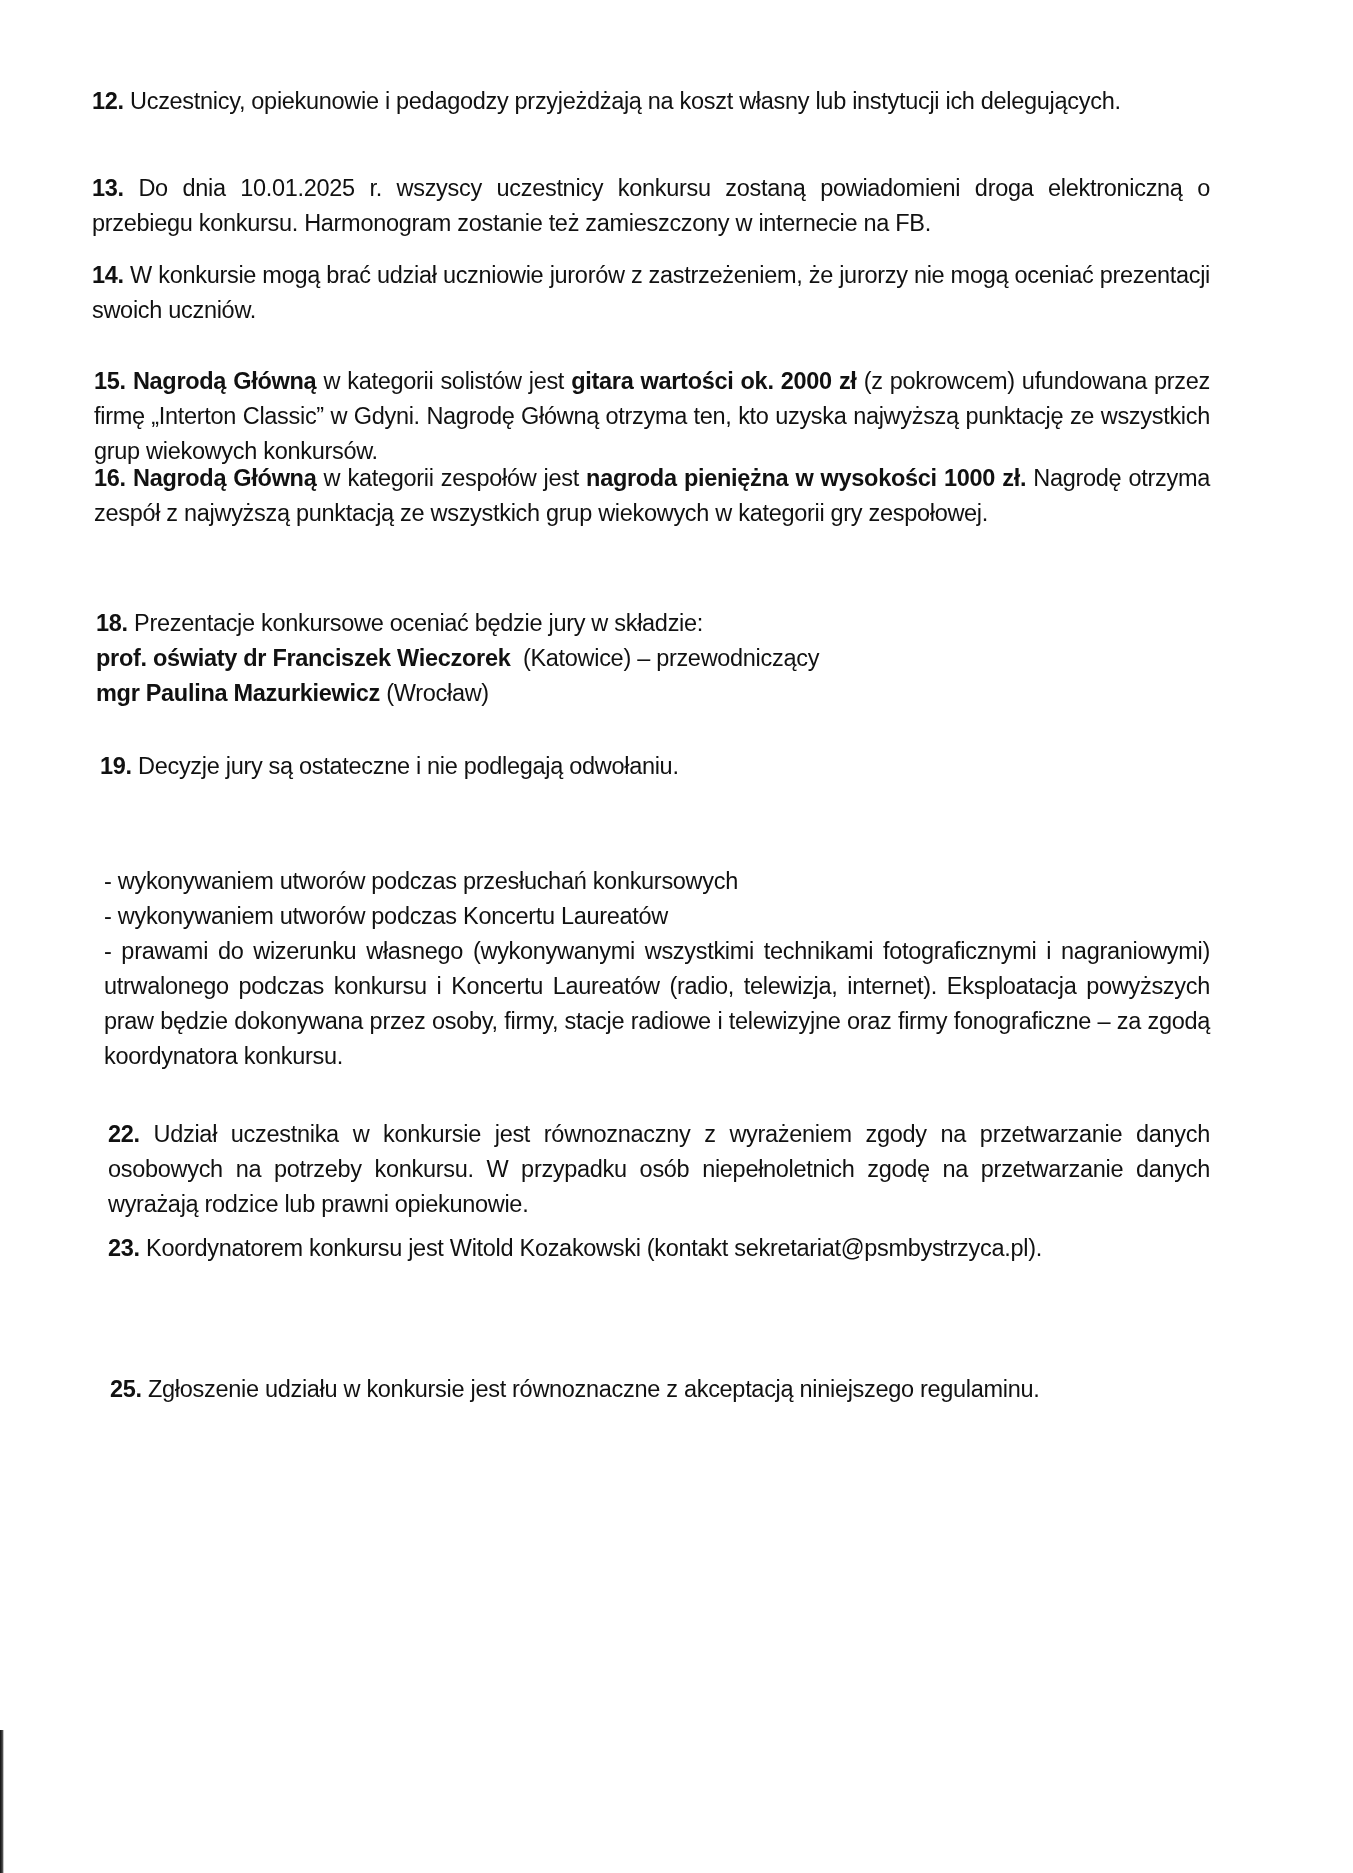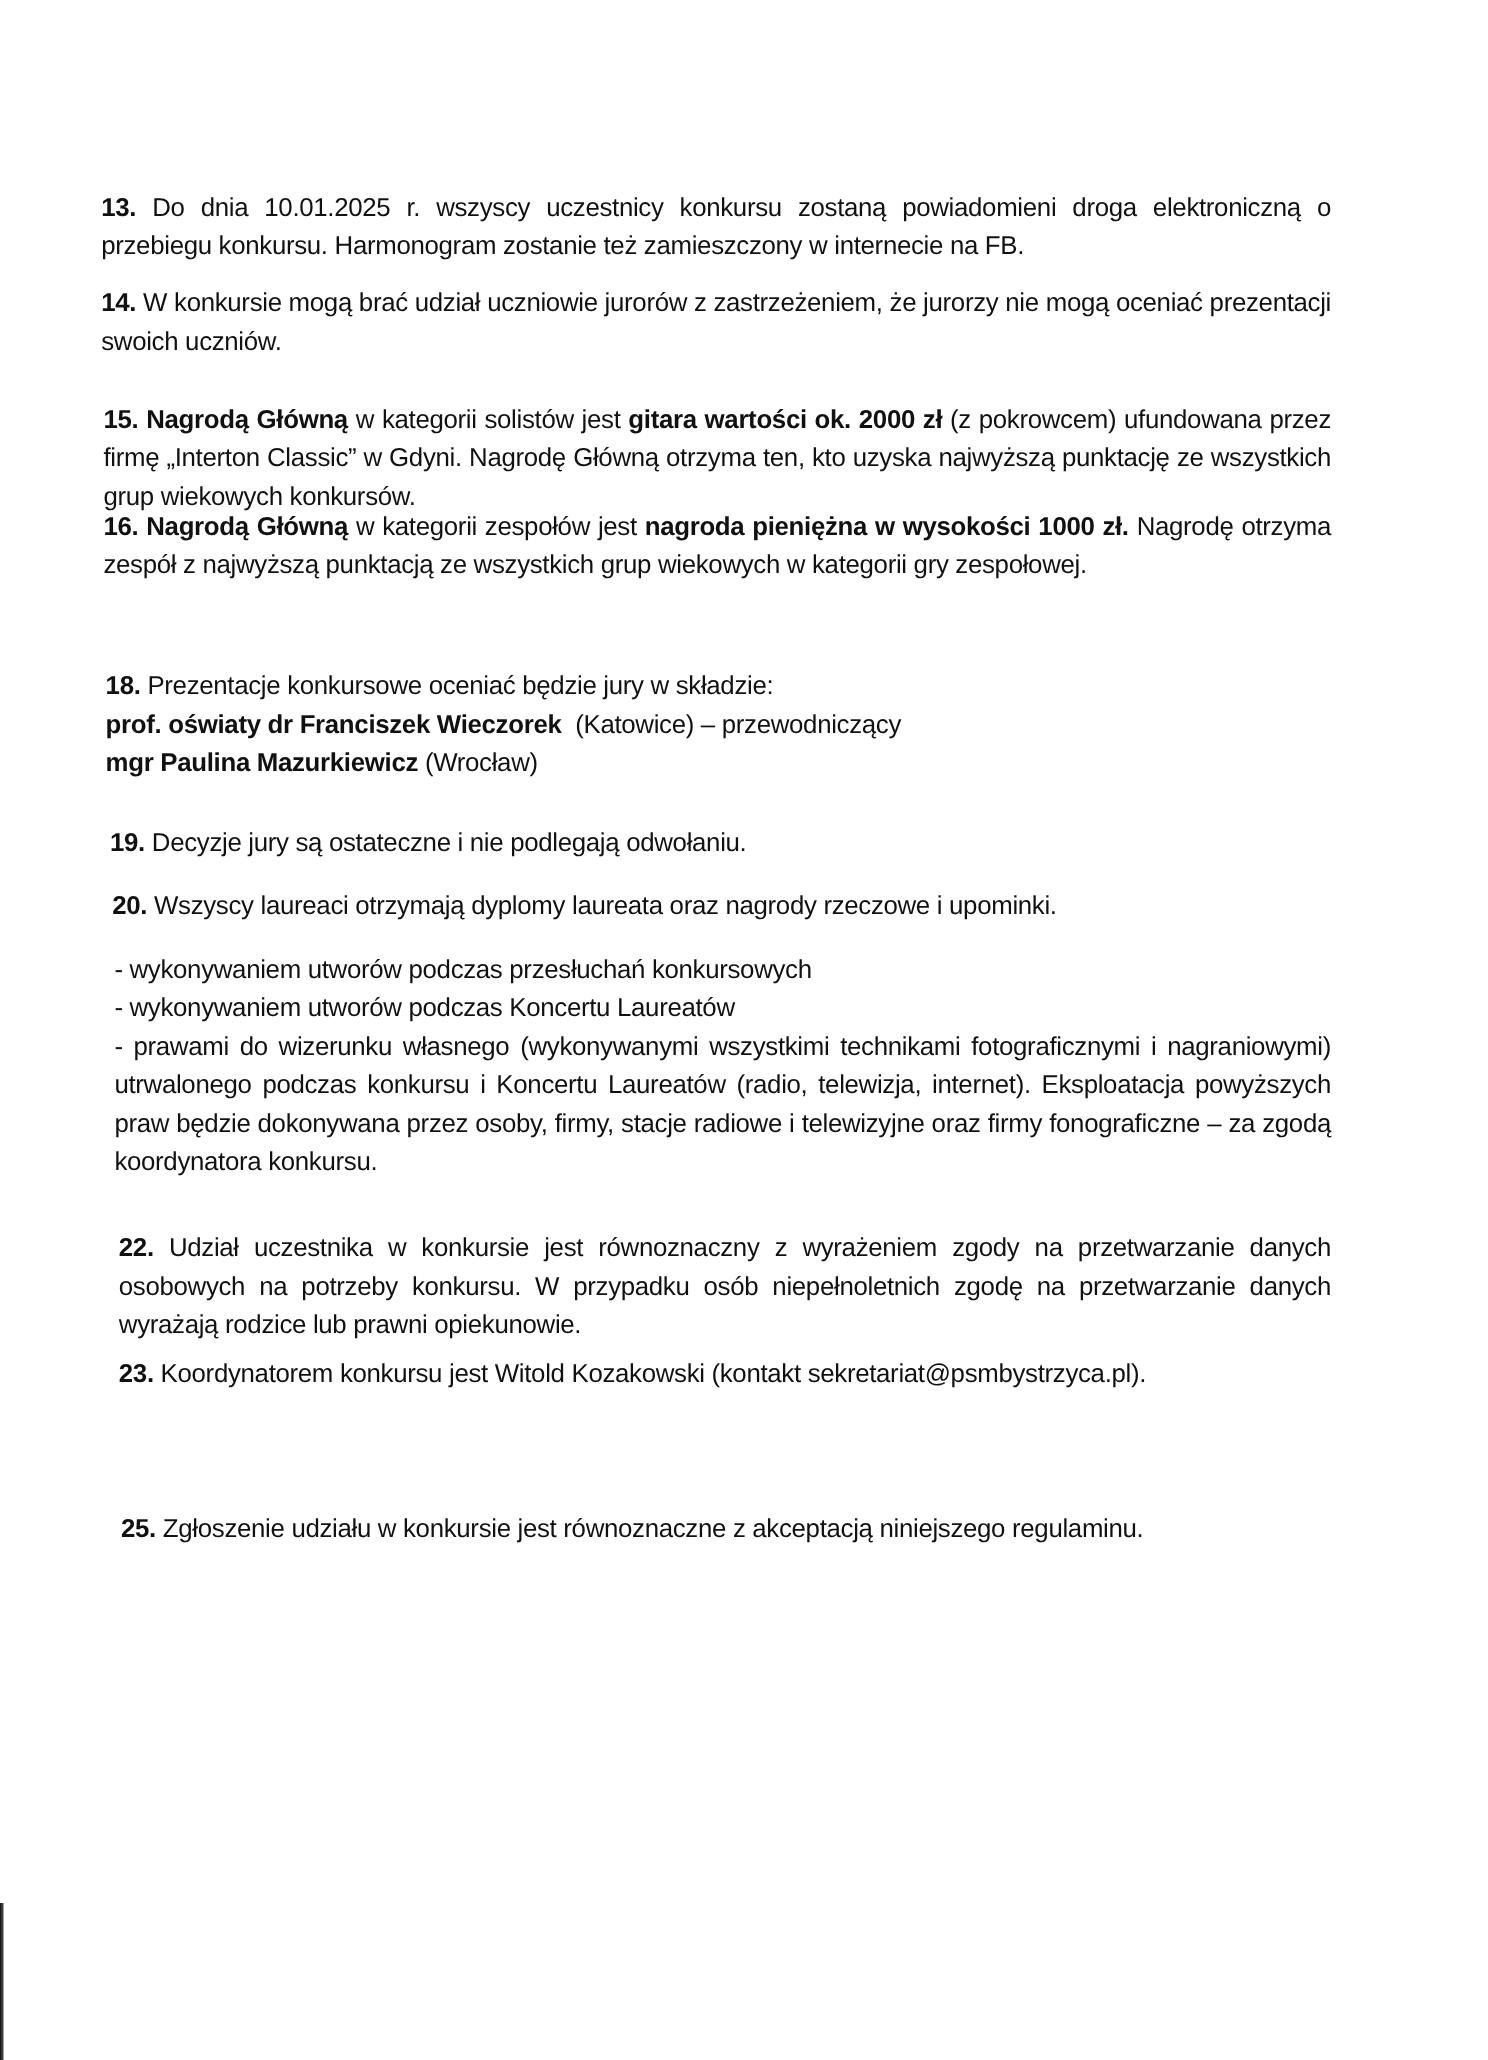--- a/index.html
+++ b/index.html
@@ -12,20 +12,24 @@
   .just { text-align: justify; text-align-last: left; }
   .num { font-weight: bold; }
   b { font-weight: bold; }
   .line { display: block; white-space: nowrap; }
 </style>
 </head>
 <body>
 
 <div class="page">
 
+  <div class="para just" style="left:92px; top:84px; width:1118px;">
+    <span class="num">12.</span>
+    <span>Uczestnicy, opiekunowie i pedagodzy przyjeżdżają na koszt własny lub instytucji ich delegujących.</span>
+  </div>
 
   <div class="para just" style="left:92px; top:171px; width:1118px;">
     <span class="num">13.</span>
     <span>Do dnia 10.01.2025 r. wszyscy uczestnicy konkursu zostaną powiadomieni droga elektroniczną o przebiegu konkursu. Harmonogram zostanie też zamieszczony w internecie na FB.</span>
   </div>
 
   <div class="para just" style="left:92px; top:258px; width:1118px;">
     <span class="num">14.</span>
     <span>W konkursie mogą brać udział uczniowie jurorów z zastrzeżeniem, że jurorzy nie mogą oceniać prezentacji swoich uczniów.</span>
   </div>
@@ -48,24 +52,20 @@
     </span>
     <span class="line"><b>prof. oświaty dr Franciszek Wieczorek</b><span style="white-space:pre">  (Katowice) – przewodniczący</span></span>
     <span class="line"><b>mgr Paulina Mazurkiewicz</b><span> (Wrocław)</span></span>
   </div>
 
   <div class="para" style="left:100px; top:749px; width:1110px;">
     <span class="num">19.</span>
     <span>Decyzje jury są ostateczne i nie podlegają odwołaniu.</span>
   </div>
 
-  <div class="para" style="left:102px; top:806px; width:1108px;">
-    <span class="num">20.</span>
-    <span>Wszyscy laureaci otrzymają dyplomy laureata oraz nagrody rzeczowe i upominki.</span>
-  </div>
 
   <div class="para just" style="left:104px; top:864px; width:1106px;">
     <div>- wykonywaniem utworów podczas przesłuchań konkursowych</div>
     <div>- wykonywaniem utworów podczas Koncertu Laureatów</div>
     <div>- prawami do wizerunku własnego (wykonywanymi wszystkimi technikami fotograficznymi i nagraniowymi) utrwalonego podczas konkursu i Koncertu Laureatów (radio, telewizja, internet). Eksploatacja powyższych praw będzie dokonywana przez osoby, firmy, stacje radiowe i telewizyjne oraz firmy fonograficzne – za zgodą koordynatora konkursu.</div>
   </div>
 
   <div class="para just" style="left:108px; top:1117px; width:1102px;">
     <span class="num">22.</span>
     <span>Udział uczestnika w konkursie jest równoznaczny z wyrażeniem zgody na przetwarzanie danych osobowych na potrzeby konkursu. W przypadku osób niepełnoletnich zgodę na przetwarzanie danych wyrażają rodzice lub prawni opiekunowie.</span>

